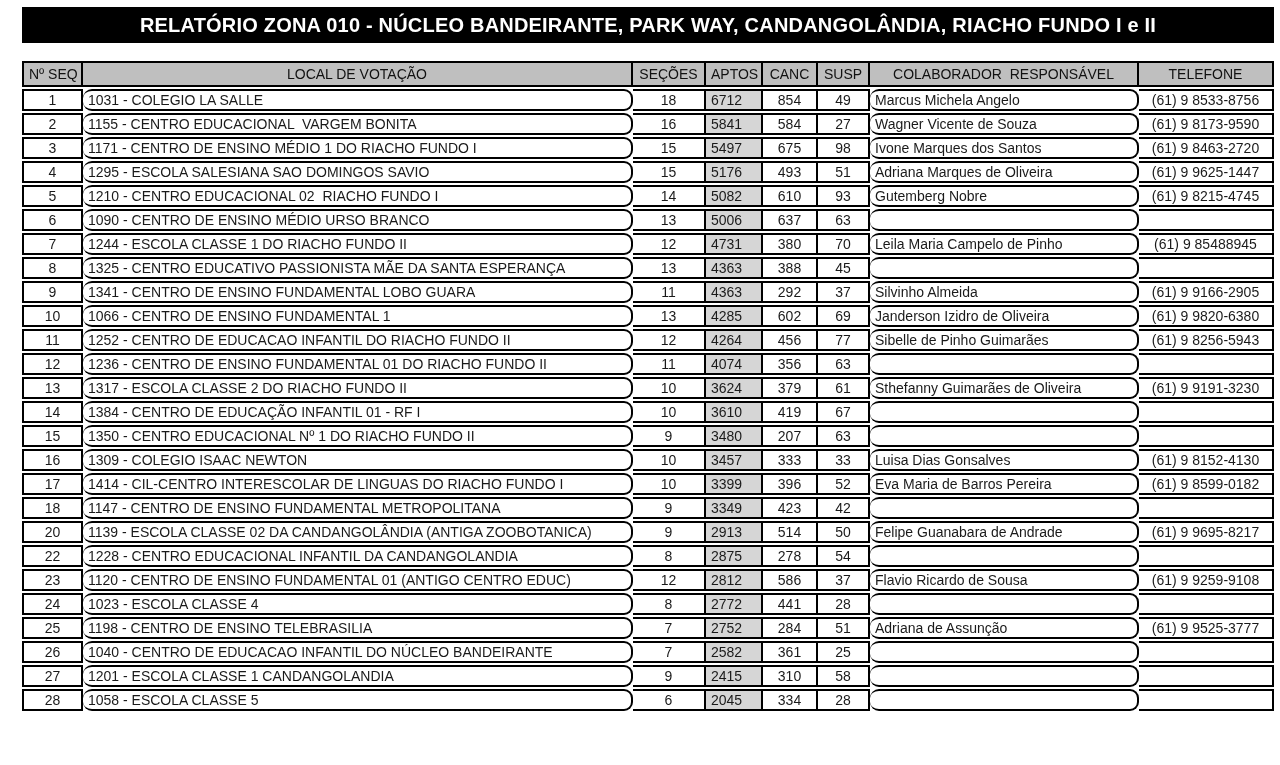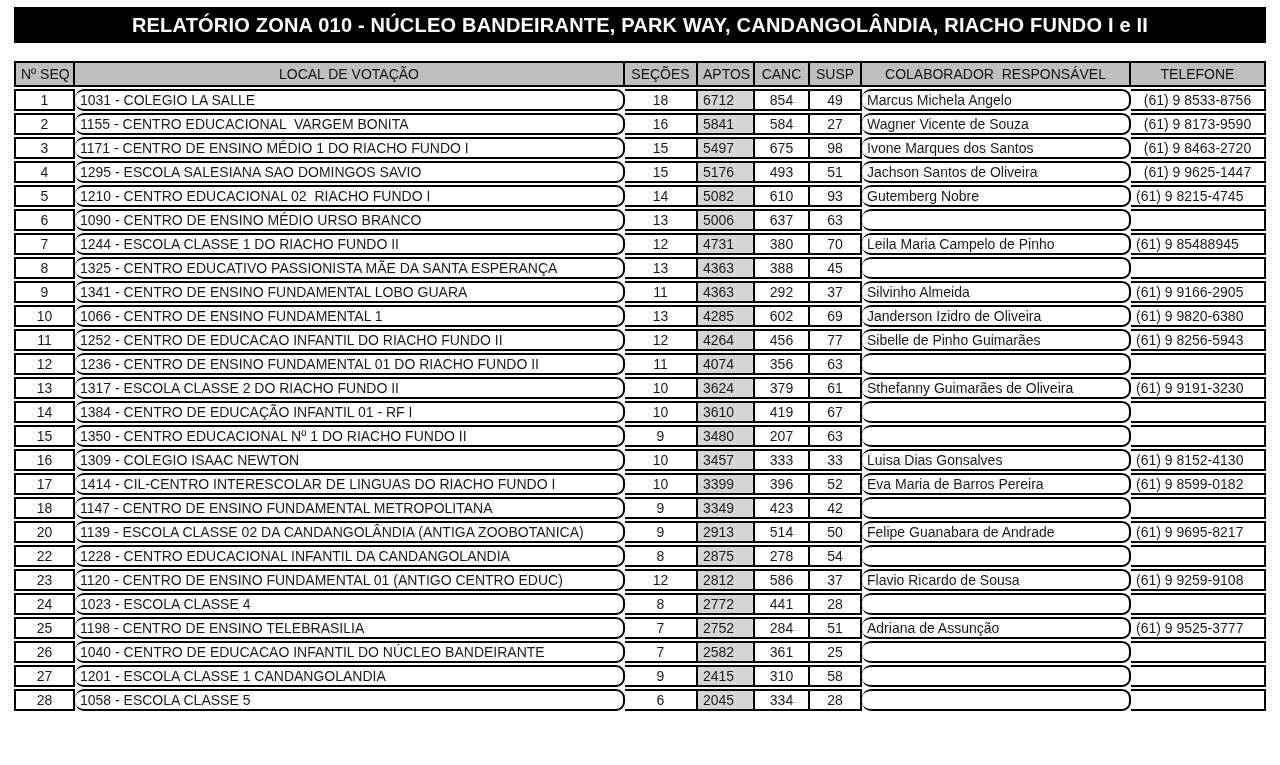--- a/index.html
+++ b/index.html
@@ -5,21 +5,21 @@
   * { box-sizing: border-box; }
   html, body {
     margin: 0; padding: 0;
     width: 1280px; height: 765px;
     background: #ffffff;
     font-family: "Liberation Sans", sans-serif;
     -webkit-font-smoothing: antialiased;
   }
   .page {
     width: 1280px; height: 765px;
-    padding: 7px 14px 0 14px;
+    padding: 7px 14px 0 22px;
     overflow: hidden;
   }
   .title-bar {
     width: 1252px; height: 36px;
     background: #000000; color: #ffffff;
     display: flex; align-items: center; justify-content: center;
     font-size: 20px; font-weight: bold;
     letter-spacing: 0.2px;
     white-space: nowrap;
   }
@@ -46,21 +46,21 @@
     height: 26px;
     background: #bfbfbf;
     font-weight: normal;
     text-align: center;
     color: #111;
   }
   td { height: 22px; background: #ffffff; }
   td.c-seq, td.c-secoes, td.c-canc, td.c-susp { text-align: center; }
   td.c-aptos { text-align: left; background: #d6d6d6; }
   td.c-local, td.c-colab { text-align: left; border-radius: 9px; }
-  td.c-tel { text-align: left; }
+  td.c-tel { text-align: center; }
   td.c-tel.align-right { text-align: center; }
 </style>
 </head>
 <body>
 
 <div class="page">
 
   <div class="title-bar">
     <span>RELATÓRIO ZONA 010 - NÚCLEO BANDEIRANTE, PARK WAY, CANDANGOLÂNDIA, RIACHO FUNDO I e II</span>
   </div>
@@ -119,21 +119,21 @@
           <td class="c-colab">Ivone Marques dos Santos</td>
           <td class="c-tel align-right">(61) 9 8463-2720</td>
         </tr>
         <tr>
           <td class="c-seq">4</td>
           <td class="c-local">1295 - ESCOLA SALESIANA SAO DOMINGOS SAVIO</td>
           <td class="c-secoes">15</td>
           <td class="c-aptos">5176</td>
           <td class="c-canc">493</td>
           <td class="c-susp">51</td>
-          <td class="c-colab">Jachson Santos de Oliveira</td>
+          <td class="c-colab">Adriana Marques de Oliveira</td>
           <td class="c-tel align-right">(61) 9 9625-1447</td>
         </tr>
         <tr>
           <td class="c-seq">5</td>
           <td class="c-local">1210 - CENTRO EDUCACIONAL 02  RIACHO FUNDO I</td>
           <td class="c-secoes">14</td>
           <td class="c-aptos">5082</td>
           <td class="c-canc">610</td>
           <td class="c-susp">93</td>
           <td class="c-colab">Gutemberg Nobre</td>

